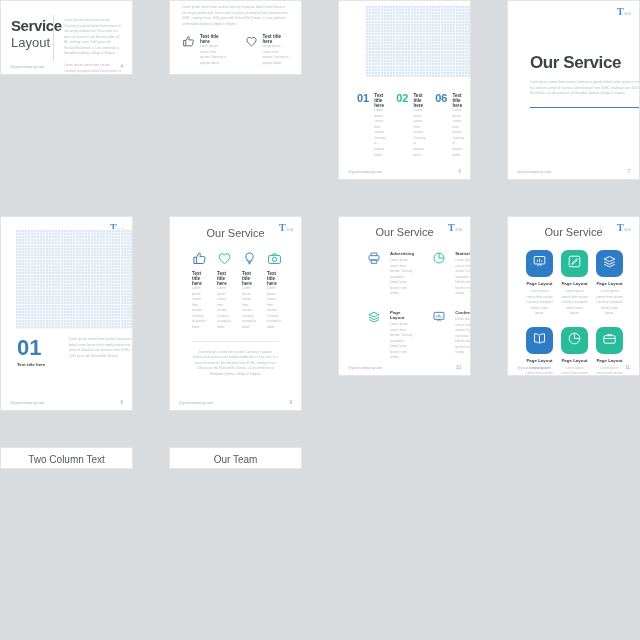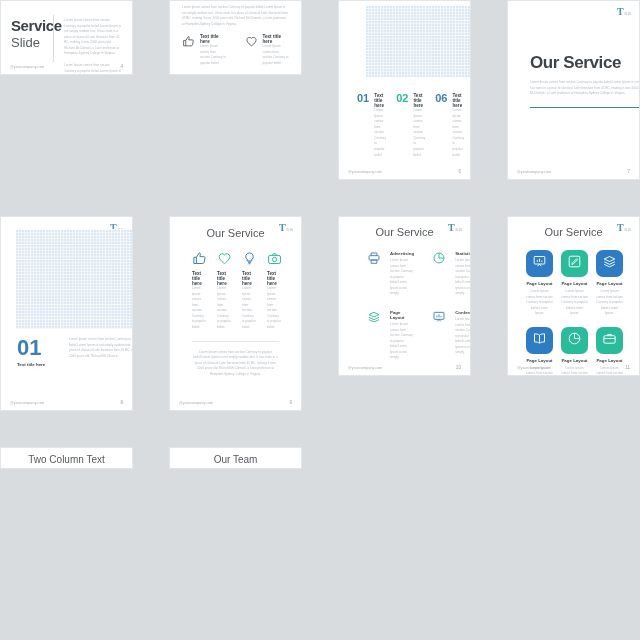--- a/index.html
+++ b/index.html
@@ -146,21 +146,21 @@
 </style>
 </head>
 <body>
 
 <div class="grid">
 
   <div class="slide s-h75">
     <div class="s1-wrap">
       <div class="s1-left">
         <div class="l1">Service</div>
-        <div class="l2">Slide</div>
+        <div class="l2">Layout</div>
       </div>
       <div class="s1-div"></div>
       <div class="s1-right">
         <p class="body-xxs">Lorem Ipsum comes from section Contrary to popular belief,Lorem Ipsum is not simply random text. It has roots in a piece of classical Latin literature from 45 BC, making it over 2000 years old. Richard McClintock, a Latin professor at Hampden-Sydney College in Virginia.</p>
         <p class="body-xxs">Lorem Ipsum comes from section Contrary to popular belief,Lorem Ipsum is not simply random text. It has roots in a piece of classical Latin literature from 45 BC, making it over 2000 years old.</p>
       </div>
     </div>
     <div class="footer">
       <span>@yourcompany.com</span>
       <span class="pg">4</span>

